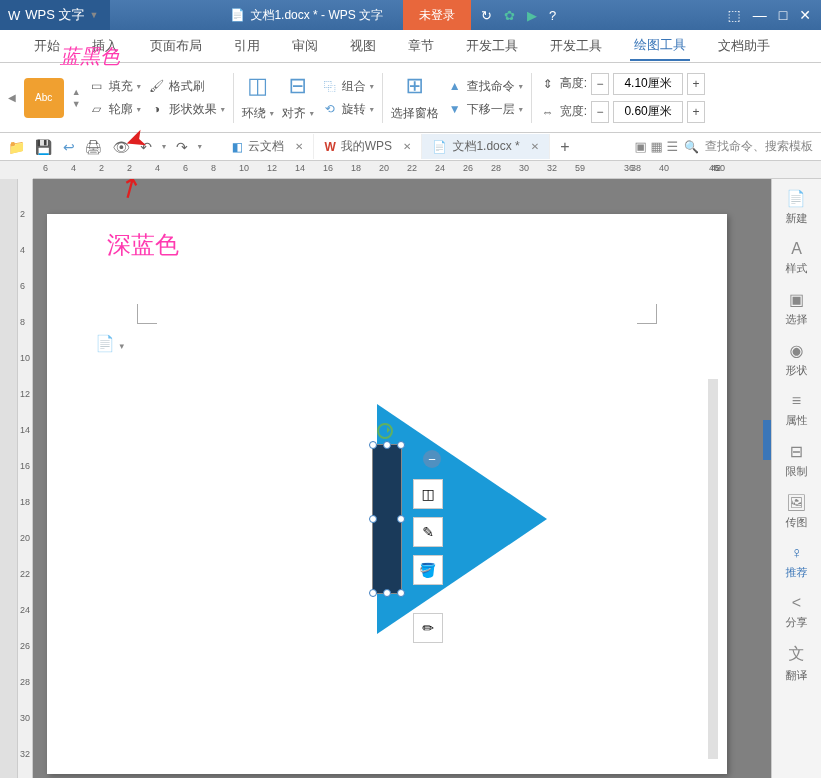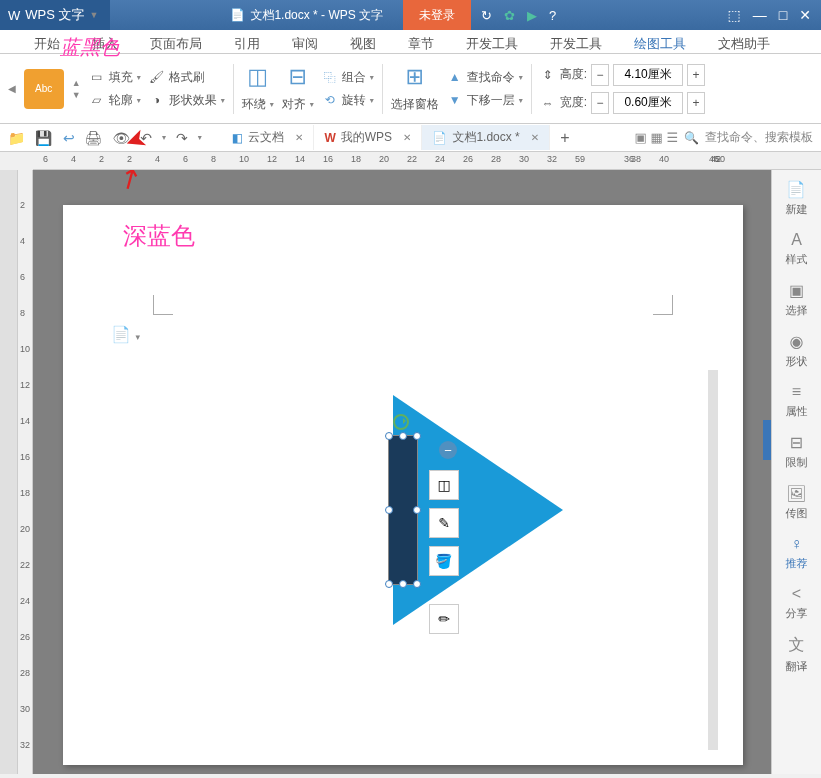--- a/index.html
+++ b/index.html
@@ -8,21 +8,21 @@
 .titlebar { height: 30px; background: linear-gradient(#4a7ab0, #3a6aa0); display: flex; align-items: center; color: #fff; }
 .app-menu { background: #2a5a90; height: 30px; padding: 0 12px 0 8px; display: flex; align-items: center; gap: 5px; font-size: 13px; }
 .app-menu .dd { font-size: 9px; }
 .title-doc { margin-left: 120px; display: flex; align-items: center; gap: 5px; font-size: 12px; }
 .login-btn { background: #e8673c; height: 30px; padding: 0 16px; display: flex; align-items: center; margin-left: 20px; }
 .title-icons { display: flex; gap: 12px; margin-left: 10px; align-items: center; }
 .title-icons span { font-size: 13px; cursor: pointer; }
 .win-ctrl { margin-left: auto; display: flex; gap: 12px; padding-right: 10px; }
 .win-ctrl span { font-size: 14px; cursor: pointer; }
 
-.ribbon-tabs { height: 24px; background: #fff; border-bottom: 1px solid #ccc; display: flex; padding-left: 30px; gap: 24px; align-items: flex-start; color: #555; }
+.ribbon-tabs { height: 33px; background: #fff; border-bottom: 1px solid #ccc; display: flex; padding-left: 30px; gap: 24px; align-items: center; color: #555; }
 .ribbon-tabs span { padding: 5px 4px; cursor: pointer; font-size: 13px; }
 .ribbon-tabs span.active { color: #3a76b8; border-bottom: 2px solid #3a76b8; }
 
 .ribbon { height: 70px; background: #fff; border-bottom: 1px solid #ccc; display: flex; align-items: center; padding: 4px 8px; gap: 8px; color: #555; position: relative; }
 .anno1 { position: absolute; top: -20px; left: 60px; color: #ff3ab0; font-size: 20px; font-style: italic; font-family: serif; z-index: 50; }
 .textbox-preview { width: 40px; height: 40px; background: #f0a030; border-radius: 4px; display: flex; align-items: center; justify-content: center; color: #fff; font-size: 10px; }
 .rb-group { display: flex; flex-direction: column; gap: 6px; font-size: 12px; }
 .rb-item { display: flex; align-items: center; gap: 4px; cursor: pointer; white-space: nowrap; }
 .rb-item .ic { width: 16px; height: 16px; display: inline-flex; align-items: center; justify-content: center; }
 .dd { font-size: 8px; color: #888; }
@@ -41,21 +41,21 @@
 
 .ruler-h { height: 18px; background: #f0f0f0; border-bottom: 1px solid #ccc; position: relative; overflow: hidden; font-size: 9px; color: #666; margin-left: 33px; }
 .ruler-h .tick { position: absolute; top: 2px; }
 
 .workspace { display: flex; height: 604px; }
 .left-strip { width: 18px; background: #e0e0e0; border-right: 1px solid #ccc; }
 .ruler-v { width: 15px; background: #f0f0f0; border-right: 1px solid #ccc; position: relative; font-size: 9px; color: #666; }
 .ruler-v .tick { position: absolute; left: 2px; }
 
 .canvas-area { flex: 1; background: #808080; overflow: hidden; position: relative; }
-.page { position: absolute; left: 30px; top: 35px; width: 680px; height: 560px; background: #fff; box-shadow: 2px 2px 6px rgba(0,0,0,0.3); }
+.page { position: absolute; left: 14px; top: 35px; width: 680px; height: 560px; background: #fff; box-shadow: 2px 2px 6px rgba(0,0,0,0.3); }
 .anno2 { position: absolute; top: 15px; left: 60px; color: #ff3ab0; font-size: 24px; font-family: serif; }
 .crop-mark { position: absolute; width: 20px; height: 20px; border: 1px solid #aaa; }
 .crop-mark.tl { border-right: none; border-top: none; }
 .crop-mark.tr { border-left: none; border-top: none; }
 
 .doc-ic { position: absolute; left: 48px; top: 120px; color: #5a9ad0; font-size: 16px; }
 
 .shape-wrap { position: absolute; left: 330px; top: 190px; width: 180px; height: 250px; }
 .trap {
   position: absolute; left: 0; top: 0;

